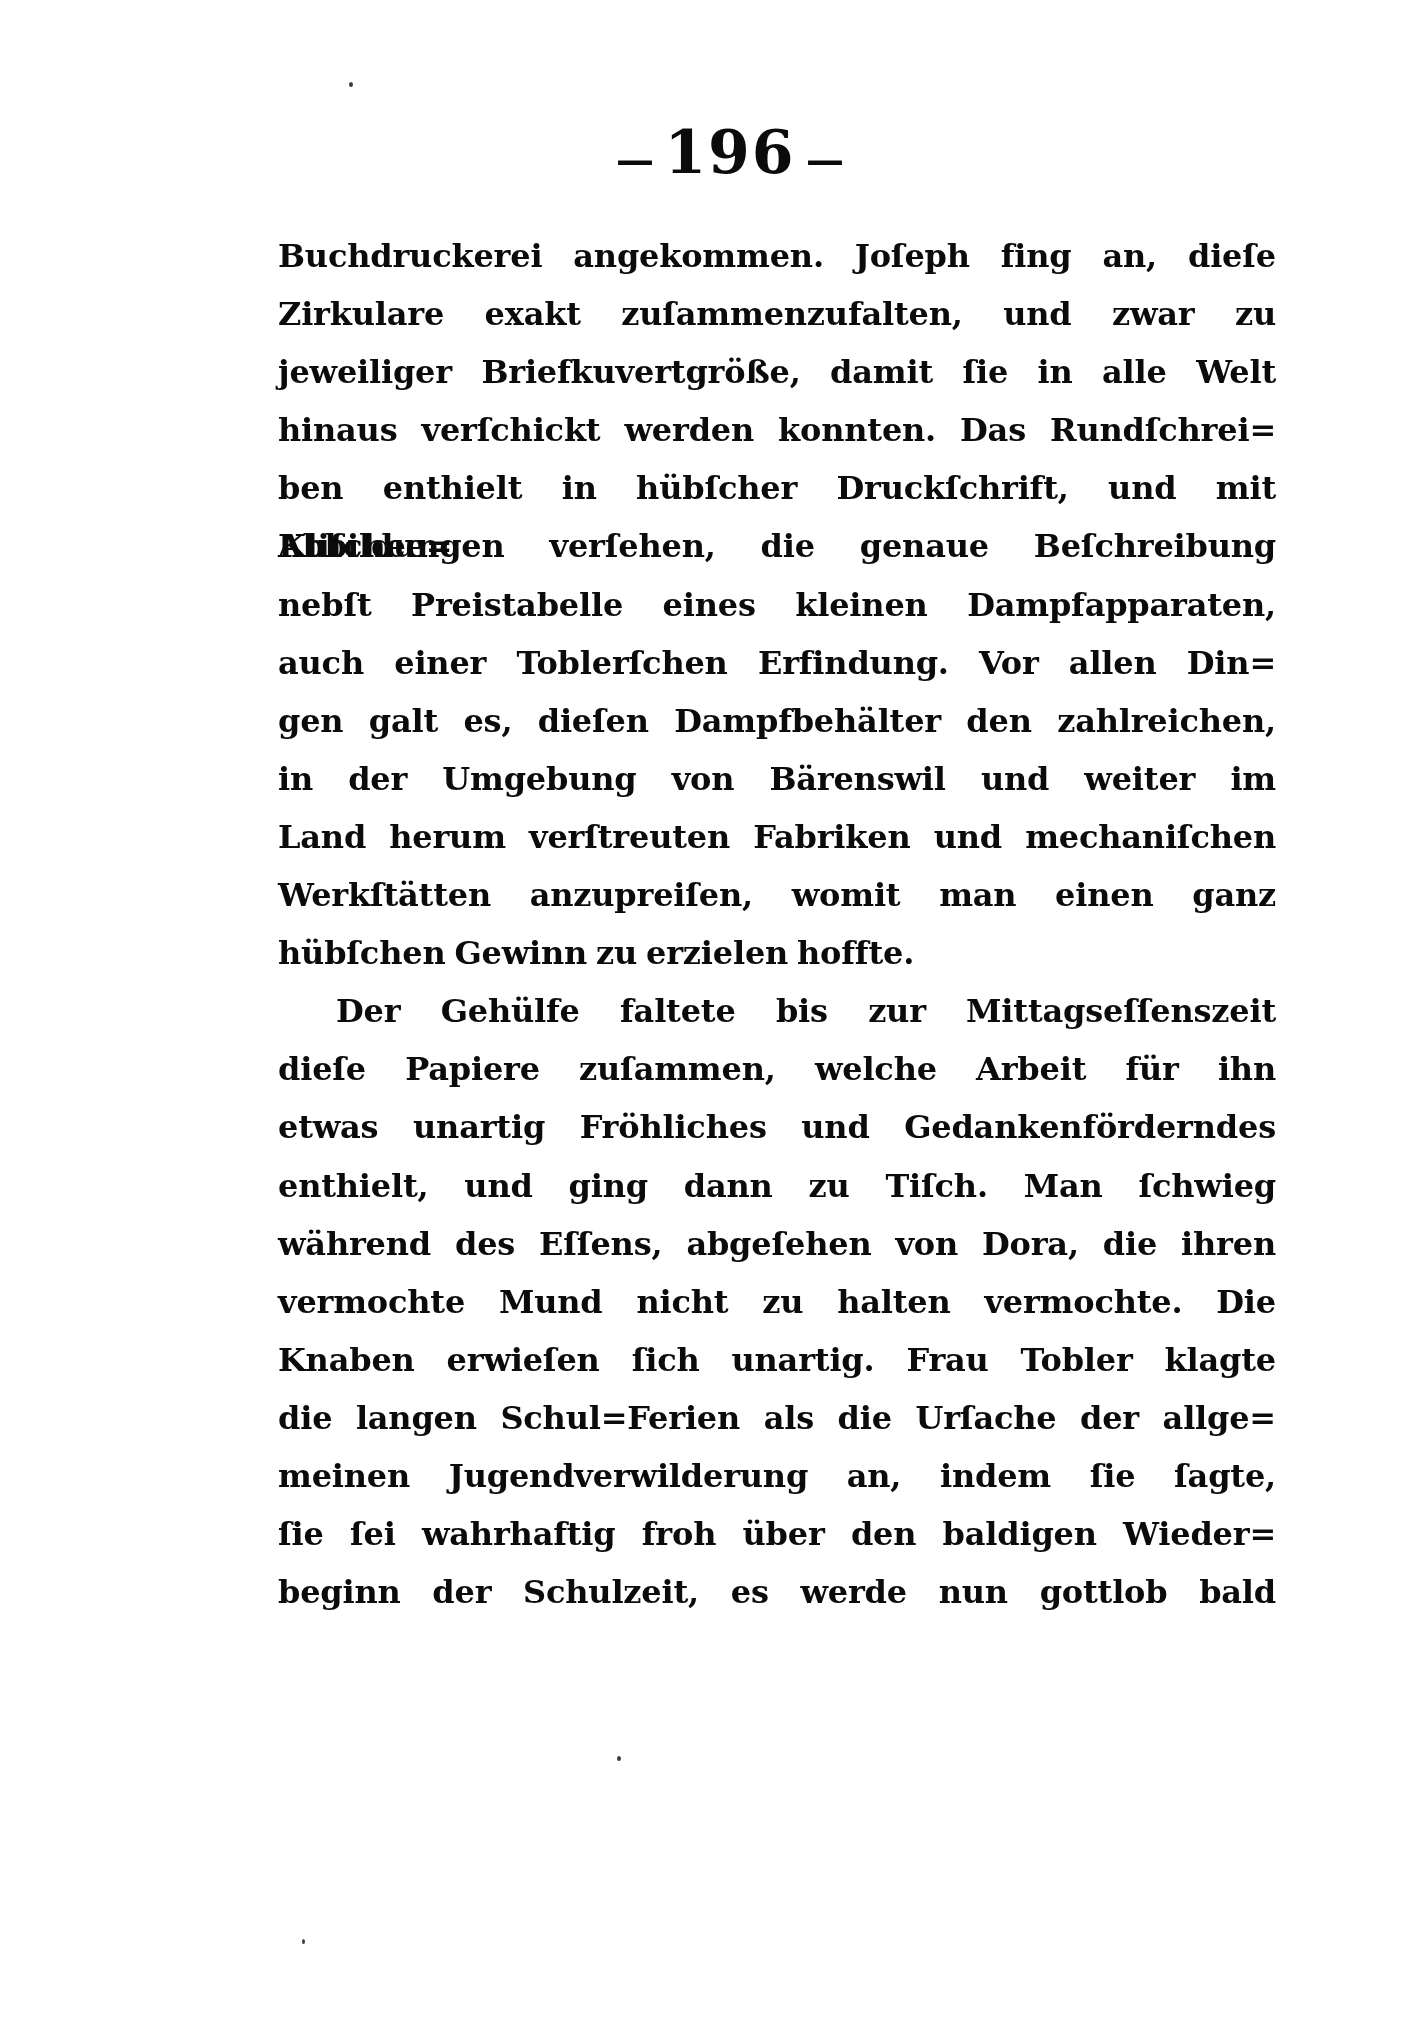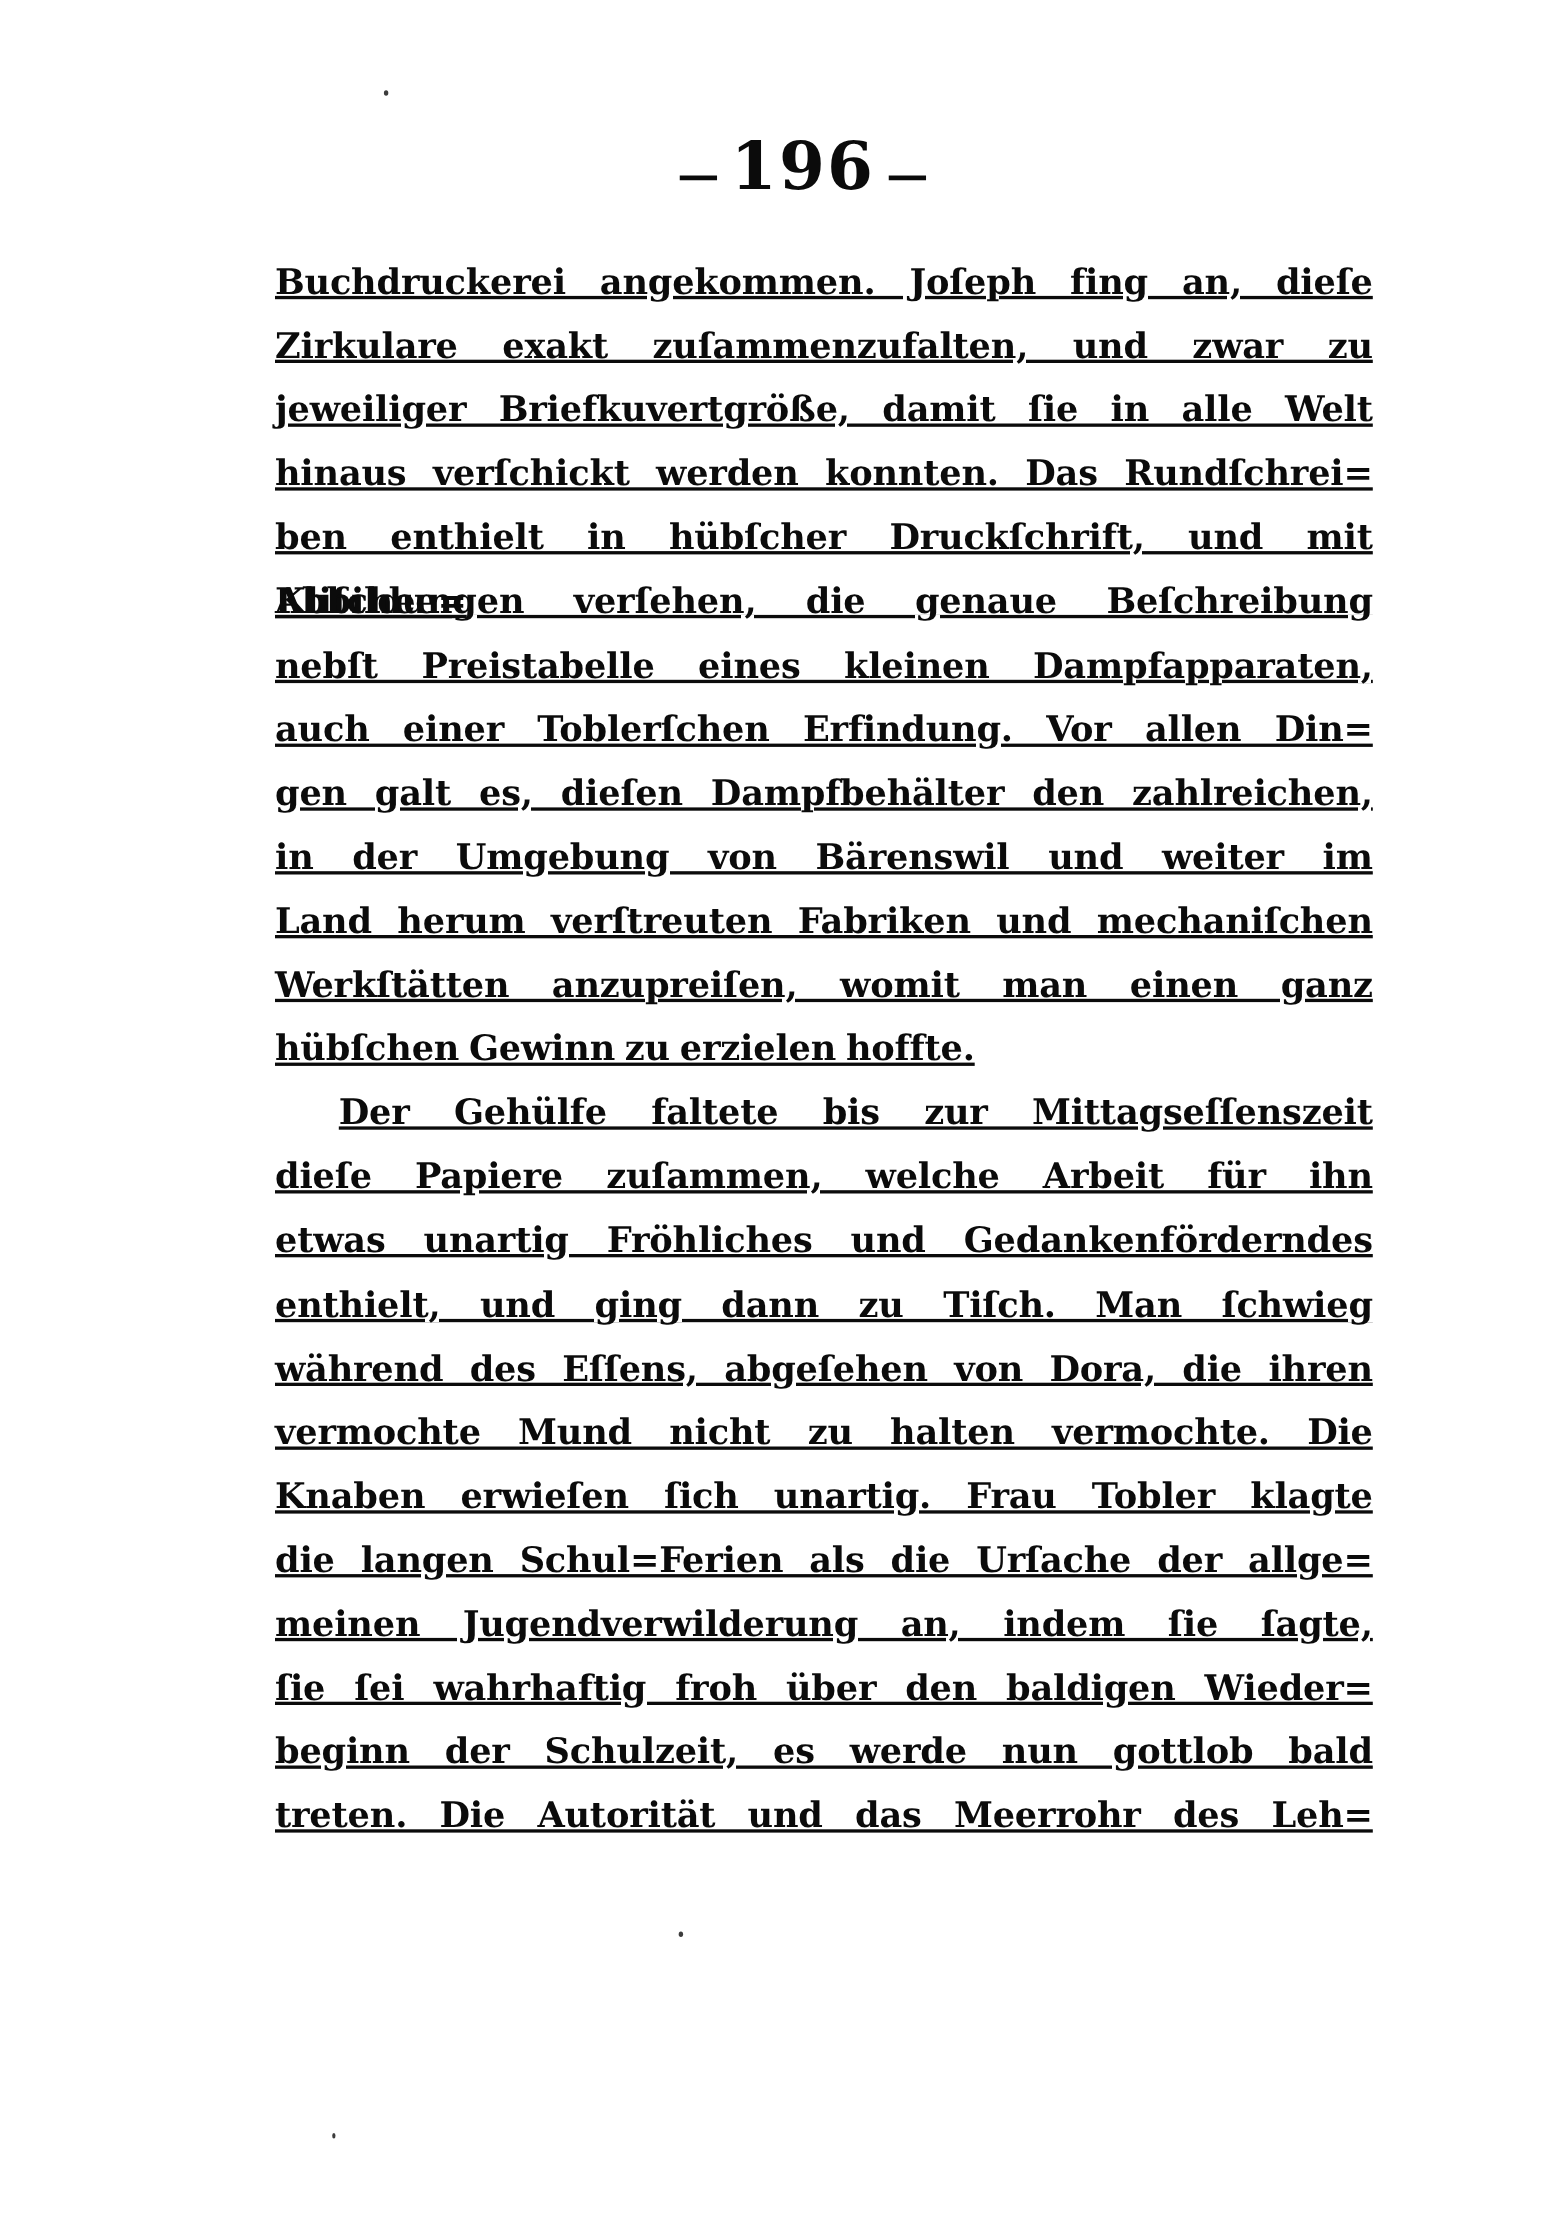--- a/index.html
+++ b/index.html
@@ -29,24 +29,23 @@
   }
   .running-head .num {
     font-size: 60px;
     line-height: 1.2;
     letter-spacing: 2px;
     font-weight: bold;
   }
   
   .textblock {
     position: absolute;
-    left: 250px;
+    left: 278px;
     top: 227px;
     width: 998px;
-    text-decoration: underline;
   }
   .line {
     font-size: 32px;
     font-weight: bold;
     height: 58.1px;
     line-height: 58.1px;
     letter-spacing: -0.2px;
     word-spacing: -2px;
     text-align: justify;
     text-align-last: justify;
@@ -100,20 +99,19 @@
       <div class="line">dieſe Papiere zuſammen, welche Arbeit für ihn</div>
       <div class="line">etwas unartig Fröhliches und Gedankenförderndes</div>
       <div class="line">enthielt, und ging dann zu Tiſch.  Man ſchwieg</div>
       <div class="line">während des Eſſens, abgeſehen von Dora, die ihren</div>
       <div class="line">vermochte Mund nicht zu halten vermochte.  Die</div>
       <div class="line">Knaben erwieſen ſich unartig.  Frau Tobler klagte</div>
       <div class="line">die langen Schul=Ferien als die Urſache der allge=</div>
       <div class="line">meinen Jugendverwilderung an, indem ſie ſagte,</div>
       <div class="line">ſie ſei wahrhaftig froh über den baldigen Wieder=</div>
       <div class="line">beginn der Schulzeit, es werde nun gottlob bald</div>
-      <div class="line">treten.  Die Autorität und das Meerrohr des Leh=</div>
     </div>
 
   <div class="speck speck-1"></div>
   <div class="speck speck-2"></div>
   <div class="speck speck-3"></div>
 
 </div>
 
 </body></html>

